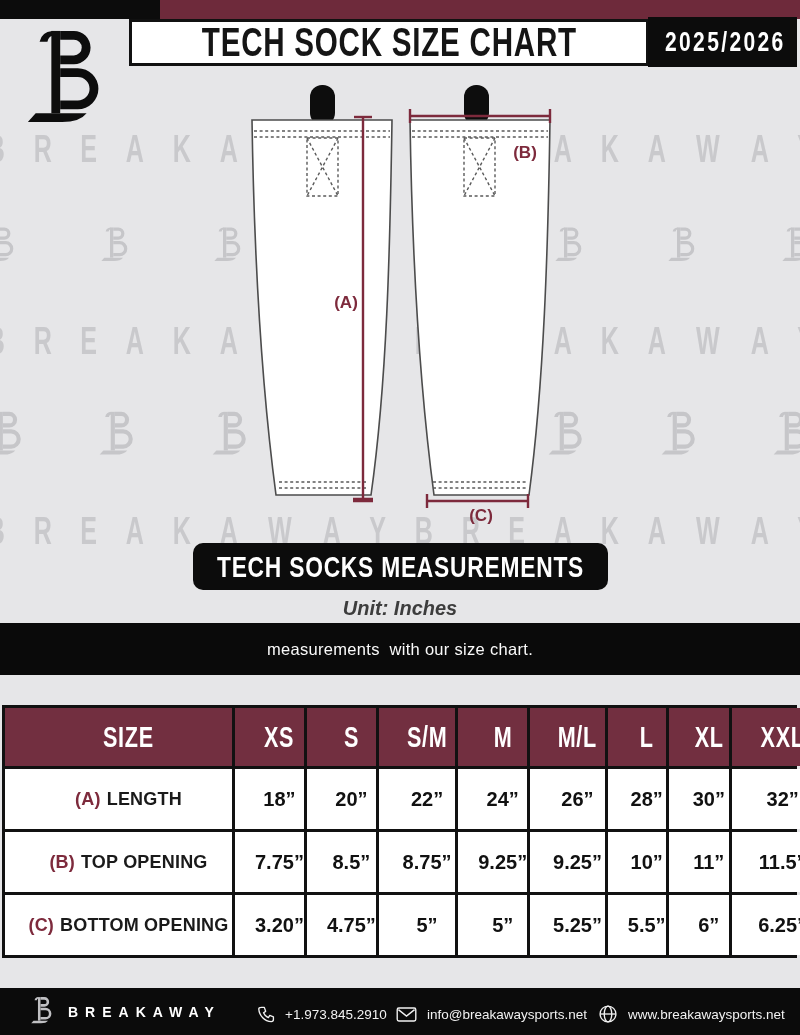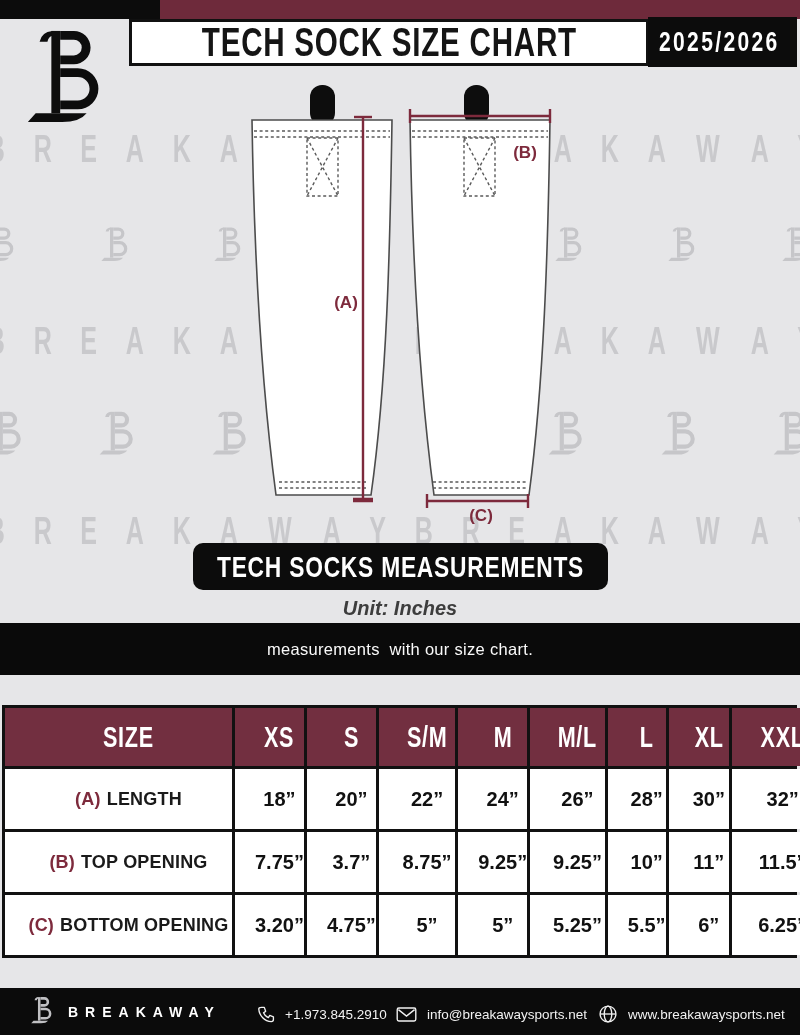--- a/index.html
+++ b/index.html
@@ -15,21 +15,21 @@
 
   
   .strip-black{position:absolute;left:0;top:0;width:160px;height:19px;background:#0c0c0c;z-index:3;}
   .strip-maroon{position:absolute;left:160px;top:0;right:0;height:19px;background:#6e2a3b;z-index:3;}
   .brand-logo{position:absolute;left:24px;top:27px;width:92px;height:98px;z-index:4;}
   .title-banner{position:absolute;left:129px;top:19px;width:520px;height:47px;background:#ffffff;
                 border:3px solid #111;box-sizing:border-box;display:flex;align-items:center;justify-content:center;z-index:4;}
   .title-banner .t{font-size:40px;font-weight:bold;color:#151515;letter-spacing:1px;
                    display:inline-block;transform:scaleX(0.74);white-space:nowrap;}
   .season-box{position:absolute;left:648px;top:17px;width:149px;height:50px;background:#0c0c0c;
-              display:flex;align-items:center;justify-content:flex-end;z-index:5;}
+              display:flex;align-items:center;justify-content:flex-start;z-index:5;}
   .season-box .t{color:#fff;font-size:27px;font-weight:bold;letter-spacing:3px;
                  display:inline-block;transform:scaleX(0.78);white-space:nowrap;}
 
   
   .sock-svg{position:absolute;left:190px;top:80px;width:420px;height:450px;z-index:2;}
   .m-label{font:bold 17px "Liberation Sans",sans-serif;fill:#7d2a3c;}
 
   
   .measure-banner{position:absolute;left:193px;top:543px;width:415px;height:47px;background:#0c0c0c;
                   border-radius:10px;display:flex;align-items:center;justify-content:center;z-index:2;}
@@ -385,21 +385,21 @@
       <div class="cell val">24”</div>
       <div class="cell val">26”</div>
       <div class="cell val">28”</div>
       <div class="cell val">30”</div>
       <div class="cell val">32”</div>
       <div class="cell lbl">
         <span class="key">(B)</span>
         <span>TOP OPENING</span>
       </div>
       <div class="cell val">7.75”</div>
-      <div class="cell val">3.7”</div>
+      <div class="cell val">8.5”</div>
       <div class="cell val">8.75”</div>
       <div class="cell val">9.25”</div>
       <div class="cell val">9.25”</div>
       <div class="cell val">10”</div>
       <div class="cell val">11”</div>
       <div class="cell val">11.5”</div>
       <div class="cell lbl">
         <span class="key">(C)</span>
         <span>BOTTOM OPENING</span>
       </div>

